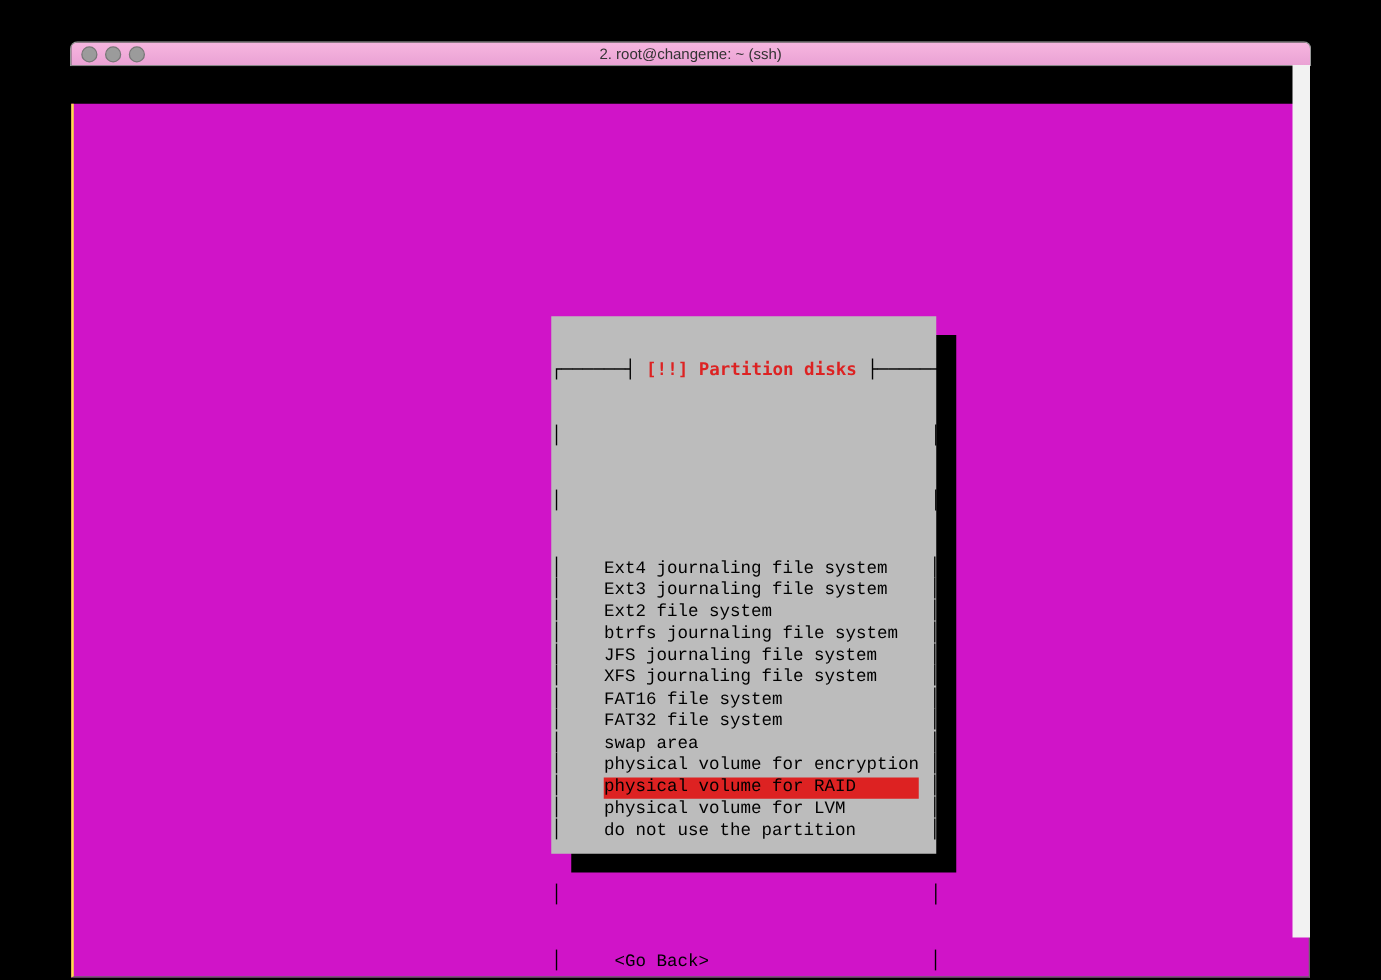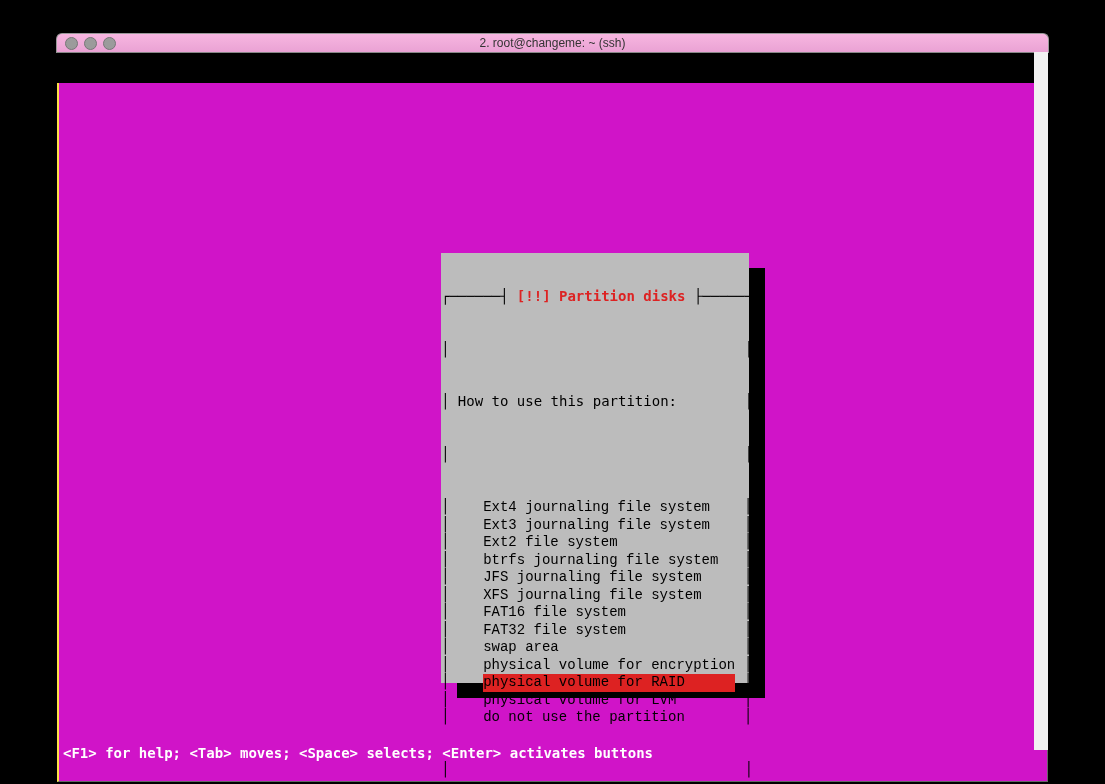--- a/index.html
+++ b/index.html
@@ -125,25 +125,23 @@
   <div class="titlebar-title">2. root@changeme: ~ (ssh)</div>
 </div>
 
 <div class="terminal">
 
   <div class="dialog-shadow"></div>
 
   <div class="dialog">
     <div class="line">┌──────┤ <span class="title-red">[!!] Partition disks</span> ├──────┐</div>
     <div class="line">│                                   │</div>
-    <div class="line">│ <span>How to use this partition:</span>        │</div>
     <div class="line">│                                   │</div>
     <div id="options-container"><div class="line">│    <span class="opt">Ext4 journaling file system   </span> │</div><div class="line">│    <span class="opt">Ext3 journaling file system   </span> │</div><div class="line">│    <span class="opt">Ext2 file system              </span> │</div><div class="line">│    <span class="opt">btrfs journaling file system  </span> │</div><div class="line">│    <span class="opt">JFS journaling file system    </span> │</div><div class="line">│    <span class="opt">XFS journaling file system    </span> │</div><div class="line">│    <span class="opt">FAT16 file system             </span> │</div><div class="line">│    <span class="opt">FAT32 file system             </span> │</div><div class="line">│    <span class="opt">swap area                     </span> │</div><div class="line">│    <span class="opt">physical volume for encryption</span> │</div><div class="line">│    <span class="opt selected">physical volume for RAID      </span> │</div><div class="line">│    <span class="opt">physical volume for LVM       </span> │</div><div class="line">│    <span class="opt">do not use the partition      </span> │</div></div>
     <div class="line">│                                   │</div>
     <div class="line">│     <span class="opt">&lt;Go Back&gt;</span>                     │</div>
     
     
   </div>
 
-  <div class="helpbar">&lt;F1&gt; for help; &lt;Tab&gt; moves; &lt;Space&gt; selects; &lt;Enter&gt; activates buttons</div>
 </div>
 
 <div class="scrollbar"></div>
 
 </body></html>

